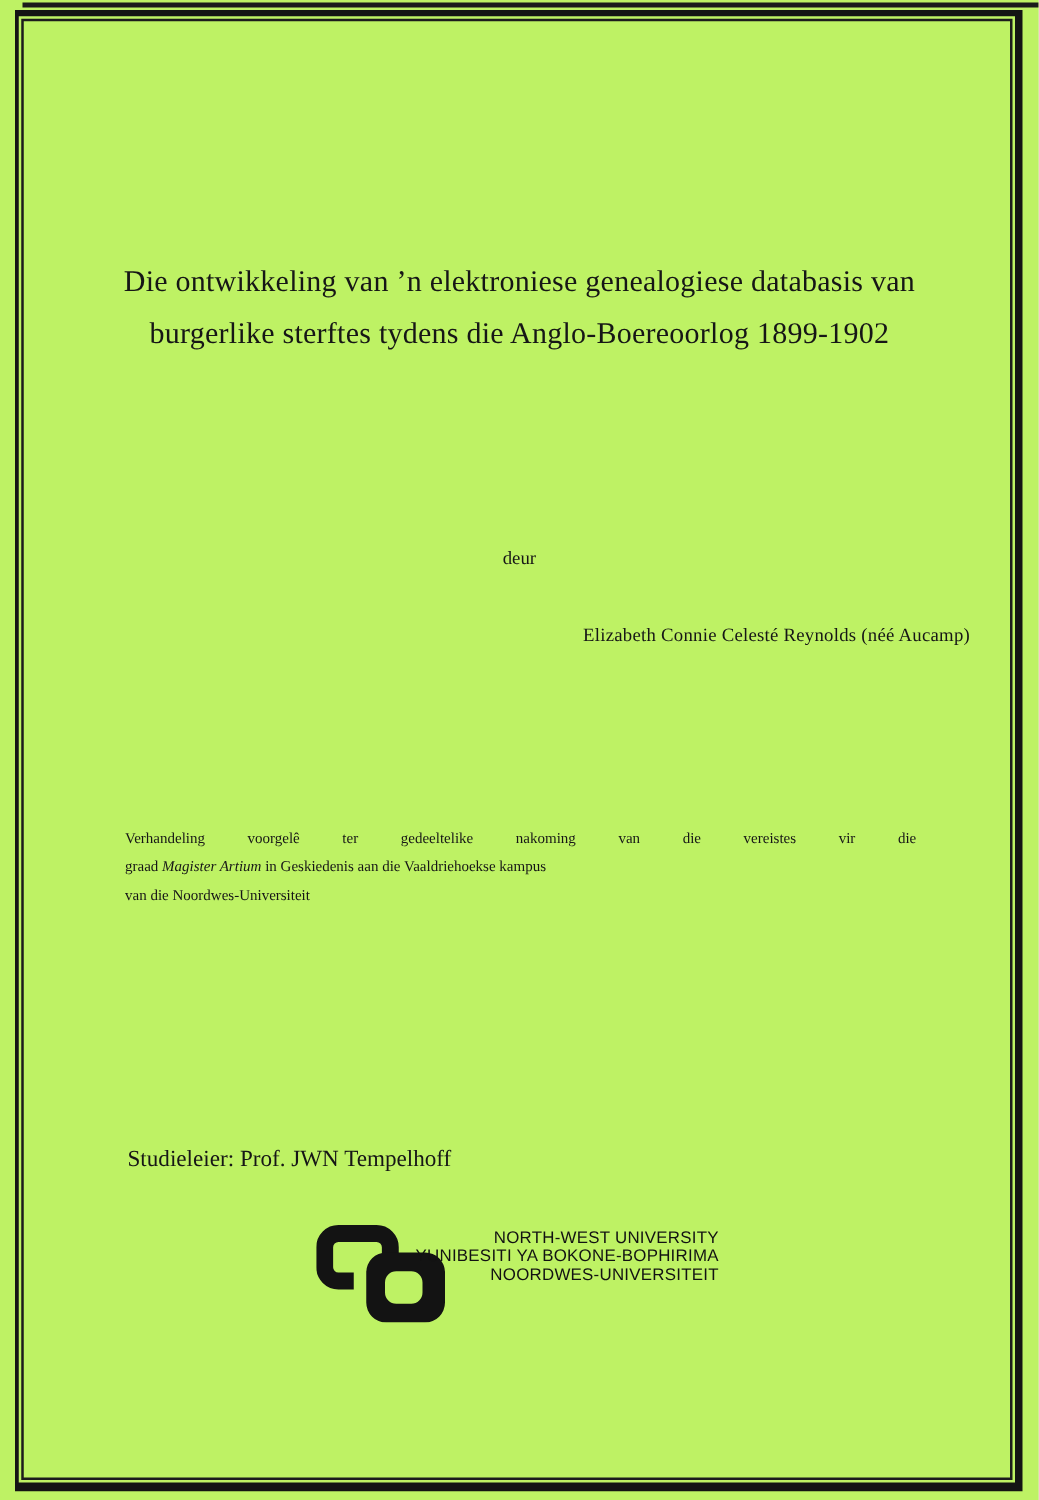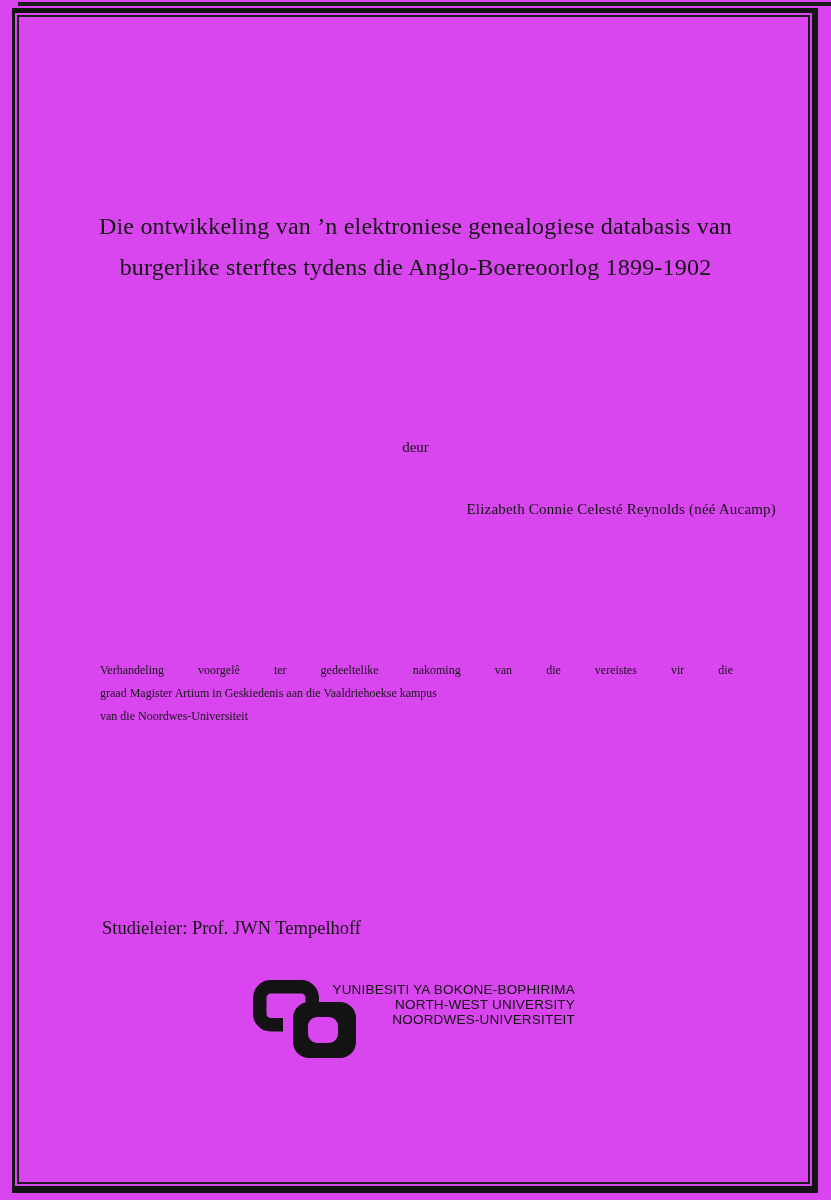--- a/index.html
+++ b/index.html
@@ -1,20 +1,20 @@
 <!DOCTYPE html>
 <html><head>
 <meta charset="utf-8">
 <style>
   html,body{margin:0;padding:0;background:#e8e8e8;}
   .page{
     position:relative;
     width:831px;height:1200px;
     margin:0 auto;
-    background:#d946ef;
+    background:#bef264;
     overflow:hidden;
     font-family:"Liberation Serif","DejaVu Serif",serif;
     color:#161616;
   }
   .scan-strip-top{
     position:absolute;left:18px;top:2px;width:813px;height:4px;
     background:#1b1b1b;
   }
   .frame-outer{
     position:absolute;left:12px;top:8px;right:13px;bottom:7px;
@@ -40,21 +40,21 @@
     text-align:right;font-size:15px;line-height:26px;letter-spacing:0.2px;
   }
   .statement{
     left:100px;width:633px;top:659px;
     font-size:12px;line-height:23.2px;
   }
   .statement .justify-line{
     text-align:justify;
     text-align-last:justify;
   }
-  .statement .italic{}
+  .statement .italic{font-style:italic;}
   .supervisor-block{
     left:102px;top:887px;width:420px;
     font-size:18.5px;line-height:22.5px;margin-top:30px;
   }
   .date-glyph{font-weight:bold;letter-spacing:0;}
   .logo-mark{
     left:253px;top:980px;width:104px;height:78px;
   }
   .logo-text{
     right:256px;top:982px;width:330px;
@@ -97,18 +97,18 @@
 
   <svg class="abs logo-mark" viewBox="0 0 104 78" width="104" height="78" xmlns="http://www.w3.org/2000/svg">
 
     <path d="M30 44.75 H17.75 A11 11 0 0 1 6.75 33.75 V17.75 A11 11 0 0 1 17.75 6.75 H48.25 A11 11 0 0 1 59.25 17.75 V30" fill="none" stroke-width="13.5" stroke-linecap="butt" stroke="#131313"></path>
 
     <path fill-rule="evenodd" d="M56 22 H87 A16 16 0 0 1 103 38 V62 A16 16 0 0 1 87 78 H56 A16 16 0 0 1 40 62 V38 A16 16 0 0 1 56 22 Z
              M64 37 H76 A9 9 0 0 1 85 46 V54 A9 9 0 0 1 76 63 H64 A9 9 0 0 1 55 54 V46 A9 9 0 0 1 64 37 Z" fill="#131313"></path>
   </svg>
 
   <div class="abs logo-text">
+    <div>NORTH-WEST UNIVERSITY</div>
     <div>YUNIBESITI YA BOKONE-BOPHIRIMA</div>
-    <div>NORTH-WEST UNIVERSITY</div>
     <div>NOORDWES-UNIVERSITEIT</div>
   </div>
 
 </div>
 
 </body></html>

